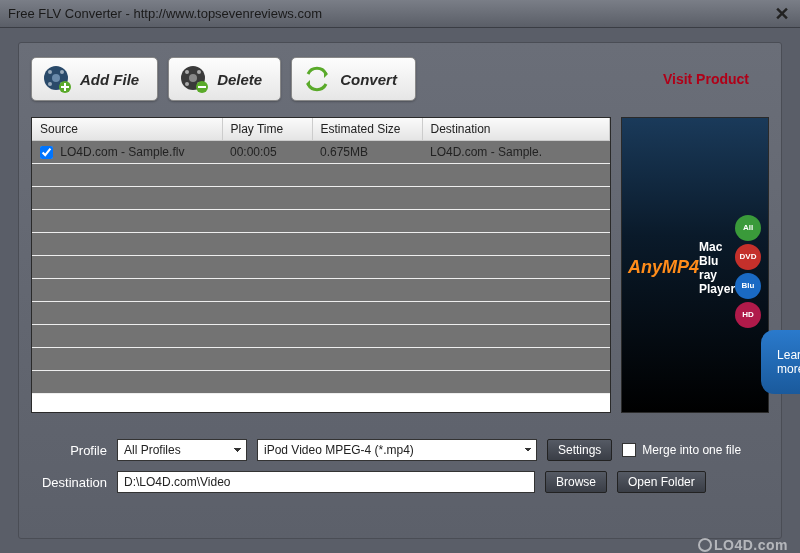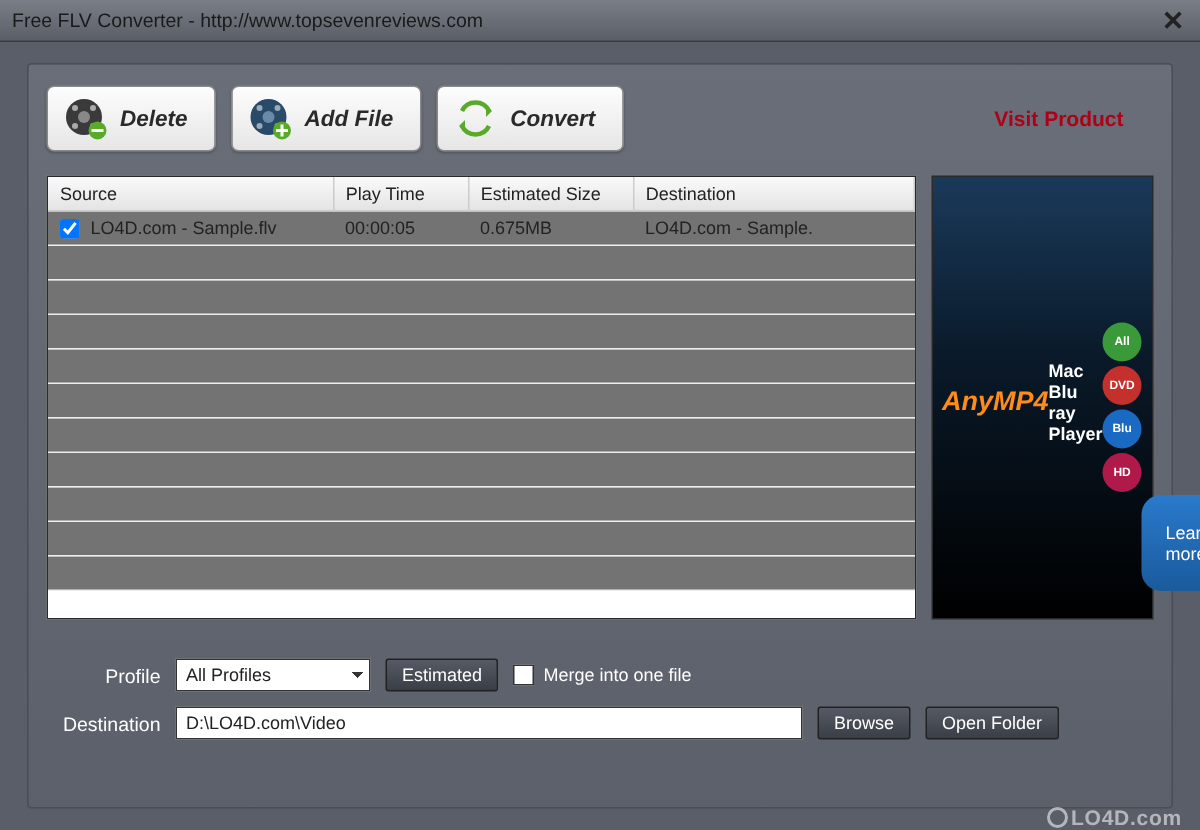--- a/index.html
+++ b/index.html
@@ -165,50 +165,50 @@
 
 <div class="titlebar">
   <span class="titlebar-text">Free FLV Converter - http://www.topsevenreviews.com</span>
   <span class="close-btn">✕</span>
 </div>
 
 <div class="main-area">
   <div class="inner-panel">
 
     <div class="toolbar">
+      <div class="tool-btn">
+        <span class="icon-wrap">
+          <svg width="30" height="30" viewBox="0 0 30 30">
+            <circle cx="14" cy="14" r="12" fill="#2a4a6a"></circle>
+            <circle cx="14" cy="14" r="4" fill="#6a8aaa"></circle>
+            <circle cx="8" cy="8" r="2" fill="#9ab"></circle>
+            <circle cx="20" cy="8" r="2" fill="#9ab"></circle>
+            <circle cx="8" cy="20" r="2" fill="#9ab"></circle>
+            <circle cx="20" cy="20" r="2" fill="#9ab"></circle>
+            <circle cx="23" cy="23" r="6" fill="#5aaa2a"></circle>
+            <path d="M23 19v8M19 23h8" stroke="#fff" stroke-width="2"></path>
+          </svg>
+        </span>
+        <span class="label">Add File</span>
+      </div>
+
       <div class="tool-btn">
         <span class="icon-wrap">
           <svg width="30" height="30" viewBox="0 0 30 30">
             <circle cx="14" cy="14" r="12" fill="#3a3a3a"></circle>
             <circle cx="14" cy="14" r="4" fill="#888"></circle>
             <circle cx="8" cy="8" r="2" fill="#aaa"></circle>
             <circle cx="20" cy="8" r="2" fill="#aaa"></circle>
             <circle cx="8" cy="20" r="2" fill="#aaa"></circle>
             <circle cx="20" cy="20" r="2" fill="#aaa"></circle>
             <circle cx="23" cy="23" r="6" fill="#5aaa2a"></circle>
             <path d="M19 23h8" stroke="#fff" stroke-width="2"></path>
           </svg>
         </span>
         <span class="label">Delete</span>
-      </div>
-
-      <div class="tool-btn">
-        <span class="icon-wrap">
-          <svg width="30" height="30" viewBox="0 0 30 30">
-            <circle cx="14" cy="14" r="12" fill="#2a4a6a"></circle>
-            <circle cx="14" cy="14" r="4" fill="#6a8aaa"></circle>
-            <circle cx="8" cy="8" r="2" fill="#9ab"></circle>
-            <circle cx="20" cy="8" r="2" fill="#9ab"></circle>
-            <circle cx="8" cy="20" r="2" fill="#9ab"></circle>
-            <circle cx="20" cy="20" r="2" fill="#9ab"></circle>
-            <circle cx="23" cy="23" r="6" fill="#5aaa2a"></circle>
-            <path d="M23 19v8M19 23h8" stroke="#fff" stroke-width="2"></path>
-          </svg>
-        </span>
-        <span class="label">Add File</span>
       </div>
 
       <div class="tool-btn">
         <span class="icon-wrap">
           <svg width="30" height="30" viewBox="0 0 30 30">
             <path d="M6 10 A10 10 0 0 1 24 10" stroke="#5aaa2a" stroke-width="3" fill="none"></path>
             <path d="M24 20 A10 10 0 0 1 6 20" stroke="#5aaa2a" stroke-width="3" fill="none"></path>
             <path d="M22 6l4 4-4 4z" fill="#5aaa2a"></path>
             <path d="M8 24l-4-4 4-4z" fill="#5aaa2a"></path>
           </svg>
@@ -287,21 +287,24 @@
         <div class="ad-learn">Learn more</div>
       </div>
     </div>
 
     <div class="bottom-controls">
       <div class="ctrl-row">
         <span class="ctrl-label">Profile</span>
         <select class="select sel1">
           <option>All Profiles</option>
         </select>
-        <button class="small-btn">Estimated</button>
+        <select class="select sel2">
+          <option>iPod Video MPEG-4 (*.mp4)</option>
+        </select>
+        <button class="small-btn">Settings</button>
         <label class="chklabel">
           <span class="chkbox"></span>
           <span>Merge into one file</span>
         </label>
       </div>
       <div class="ctrl-row">
         <span class="ctrl-label">Destination</span>
         <input class="txt-input" value="D:\LO4D.com\Video" style="">
         <button class="small-btn">Browse</button>
         <button class="small-btn">Open Folder</button>

